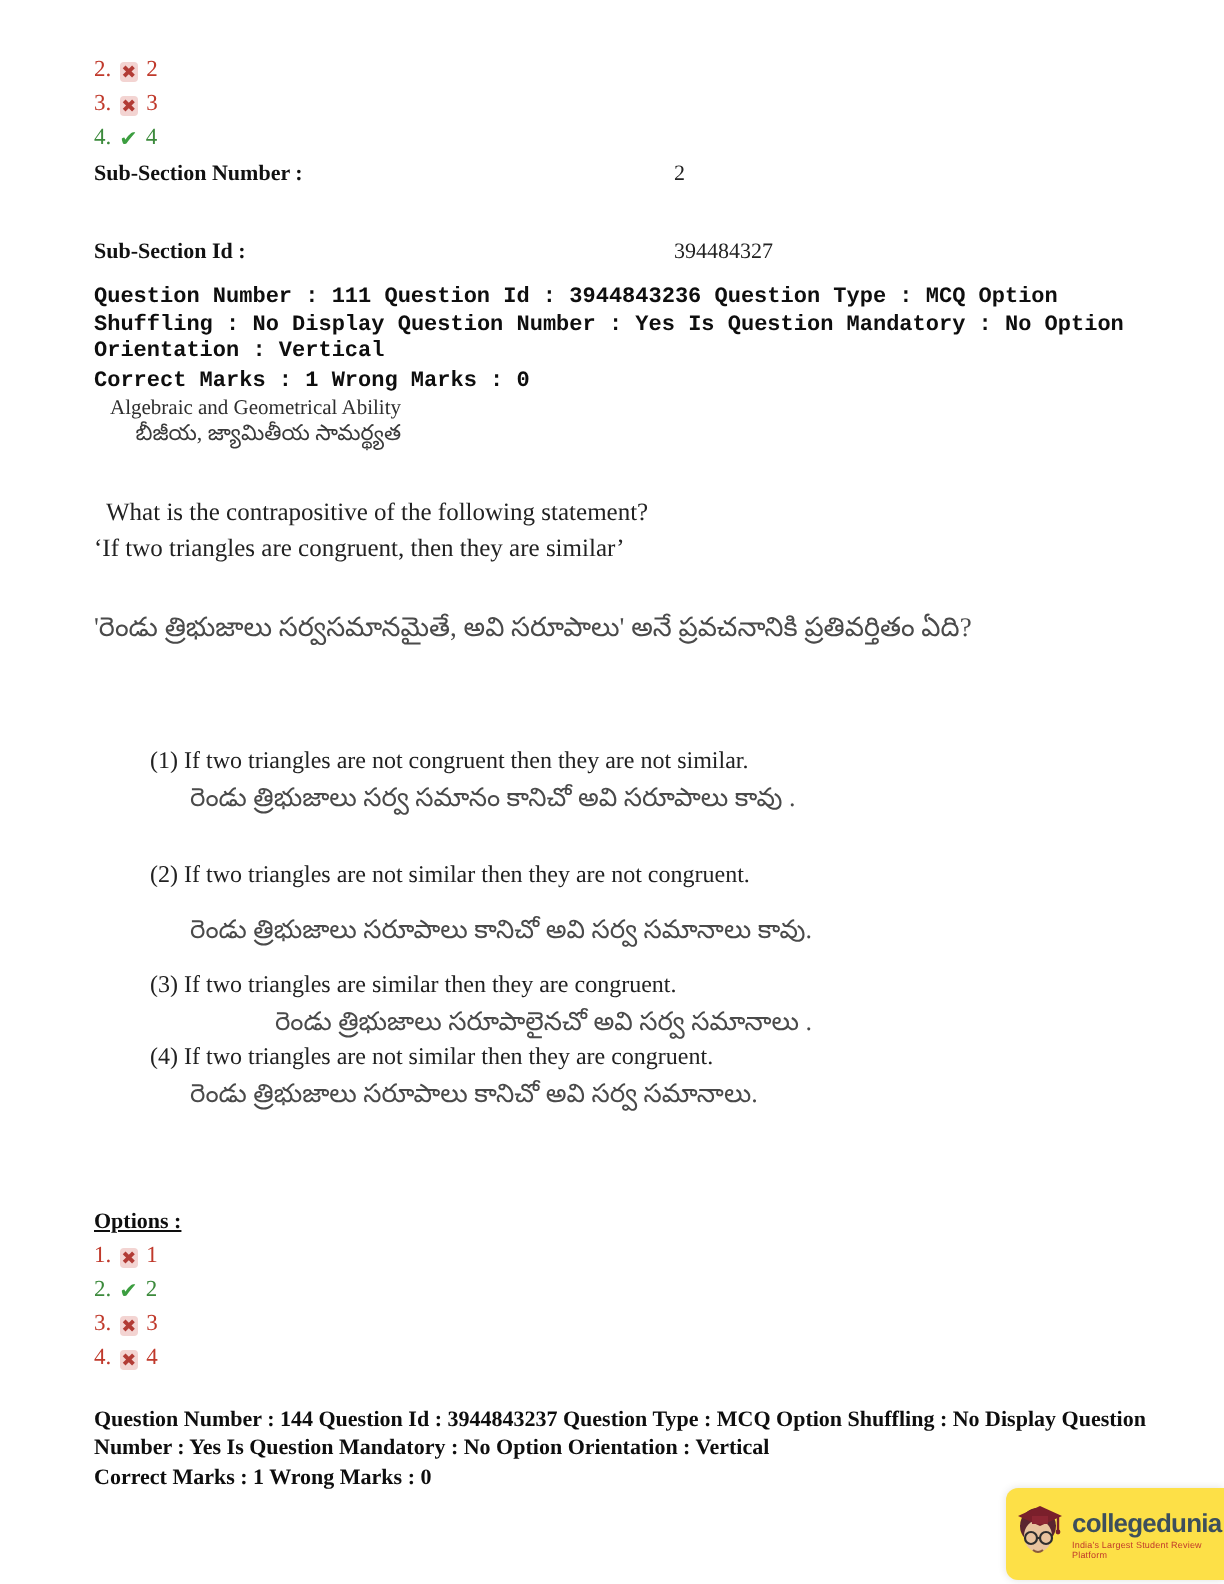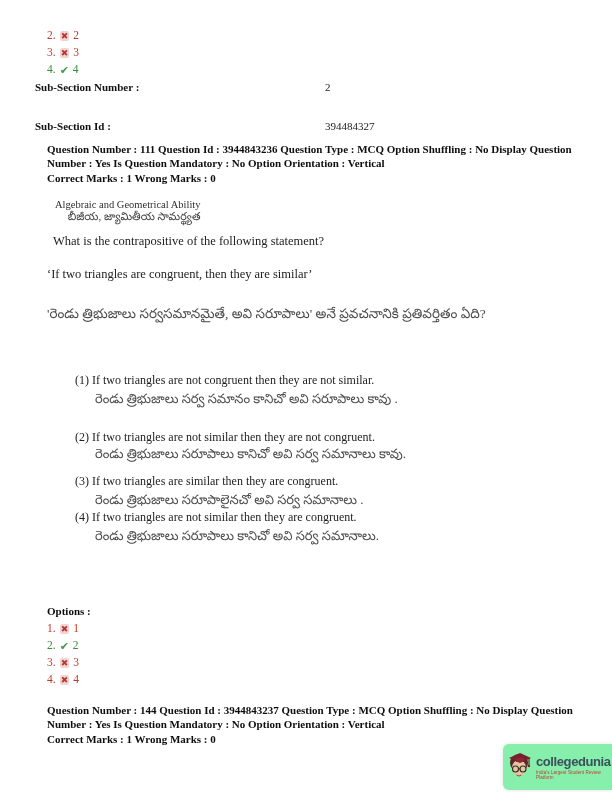--- a/index.html
+++ b/index.html
@@ -38,21 +38,21 @@
   .question-te{font-size:13.5px;color:#4a4a4a;line-height:27px;width:520px;}
 
   .opt-en{font-size:12px;color:#222;}
   .opt-te{font-size:13px;color:#4a4a4a;}
 
   .options-label{font-size:11px;font-weight:bold;color:#0e0e0e;}
 
   
   .logo-card{
     position:absolute;left:503px;top:744px;width:109px;height:46px;
-    background:#86efac;border-radius:6px 0 0 6px;
+    background:#fde047;border-radius:6px 0 0 6px;
     box-shadow:0 0 4px rgba(0,0,0,0.12);
     display:flex;align-items:center;gap:3px;padding-left:4px;box-sizing:border-box;
     font-family:"Liberation Sans","DejaVu Sans",sans-serif;
   }
   .brand-text{display:flex;flex-direction:column;}
   .brand-name{font-size:13px;font-weight:bold;color:#3d4f5c;letter-spacing:-0.4px;line-height:13px;}
   .brand-tagline{font-size:4.5px;color:#c0392b;margin-top:2px;letter-spacing:0.1px;}
 </style>
 </head>
 <body>
@@ -70,83 +70,83 @@
       <span class="mark-icon cross">✖</span>
       <span>3</span>
     </div>
     <div class="ans-row correct">
       <span>4.</span>
       <span class="mark-icon check">✔</span>
       <span>4</span>
     </div>
   </div>
 
-  <div class="abs" style="left:35px;top:80px;width:520px;">
+  <div class="abs" style="left:47px;top:80px;width:520px;">
     <div class="meta-row" style="position:relative;">
       <span class="meta-label">Sub-Section Number :</span>
       <span class="meta-value">2</span>
     </div>
     <div class="meta-row" style="position:relative;margin-top:24px;">
       <span class="meta-label">Sub-Section Id :</span>
       <span class="meta-value">394484327</span>
     </div>
   </div>
 
-  <div class="abs qheader" style="left:47px;top:143px;">
+  <div class="abs qheader" style="left:47px;top:143px;font-family:Liberation Mono, monospace;">
     <span>Question Number : 111 Question Id : 3944843236 Question Type : MCQ Option Shuffling : No Display</span>
     <span>Question Number : Yes Is Question Mandatory : No Option Orientation : Vertical</span>
     <span class="marks" style="margin-top:1px;">Correct Marks : 1 Wrong Marks : 0</span>
   </div>
 
   <div class="abs" style="left:47px;top:199px;text-align:right;">
     <div class="section-en" style="padding-left:8px;">Algebraic and Geometrical Ability</div>
     <div class="section-te">బీజీయ, జ్యామితీయ సామర్థ్యత</div>
   </div>
 
-  <div class="abs question-en" style="left:53px;top:234px;">What is the contrapositive of the following statement?</div>
+  <div class="abs question-en" style="left:53px;top:249px;">What is the contrapositive of the following statement?</div>
   <div class="abs question-en" style="left:47px;top:267px;">‘If two triangles are congruent, then they are similar’</div>
   <div class="abs question-te" style="left:47px;top:300px;">'రెండు త్రిభుజాలు సర్వసమానమైతే, అవి సరూపాలు' అనే ప్రవచనానికి ప్రతివర్తితం ఏది?</div>
 
   <div class="abs" style="left:75px;top:373px;">
 
     <div style="margin-bottom:21px;">
       <div class="opt-en">
         <span>(1)</span>
         <span>If two triangles are not congruent then they are not similar.</span>
       </div>
       <div class="opt-te" style="padding-left:20px;margin-top:3px;">రెండు త్రిభుజాలు సర్వ సమానం కానిచో అవి సరూపాలు కావు .</div>
     </div>
 
     <div style="margin-bottom:10px;">
       <div class="opt-en">
         <span>(2)</span>
         <span>If two triangles are not similar then they are not congruent.</span>
       </div>
-      <div class="opt-te" style="padding-left:20px;margin-top:1px;">రెండు త్రిభుజాలు సరూపాలు కానిచో అవి సర్వ సమానాలు కావు.</div>
+      <div class="opt-te" style="padding-left:20px;margin-top:12px;">రెండు త్రిభుజాలు సరూపాలు కానిచో అవి సర్వ సమానాలు కావు.</div>
     </div>
 
     <div style="">
       <div class="opt-en">
         <span>(3)</span>
         <span>If two triangles are similar then they are congruent.</span>
       </div>
-      <div class="opt-te" style="padding-left:20px;margin-top:3px;">రెండు త్రిభుజాలు సరూపాలైనచో అవి సర్వ సమానాలు .</div>
+      <div class="opt-te" style="padding-left:20px;margin-top:3px;text-align:right;">రెండు త్రిభుజాలు సరూపాలైనచో అవి సర్వ సమానాలు .</div>
     </div>
 
     <div>
       <div class="opt-en">
         <span>(4)</span>
         <span>If two triangles are not similar then they are congruent.</span>
       </div>
       <div class="opt-te" style="padding-left:20px;margin-top:3px;">రెండు త్రిభుజాలు సరూపాలు కానిచో అవి సర్వ సమానాలు.</div>
     </div>
 
   </div>
 
-  <div class="abs options-label" style="left:47px;top:605px;">Options :</div>
+  <div class="abs options-label" style="left:47px;top:605px;text-decoration:underline;">Options :</div>
 
   <div class="abs" style="left:47px;top:620px;">
     <div class="ans-row wrong">
       <span>1.</span>
       <span class="mark-icon cross">✖</span>
       <span>1</span>
     </div>
     <div class="ans-row correct">
       <span>2.</span>
       <span class="mark-icon check">✔</span>

